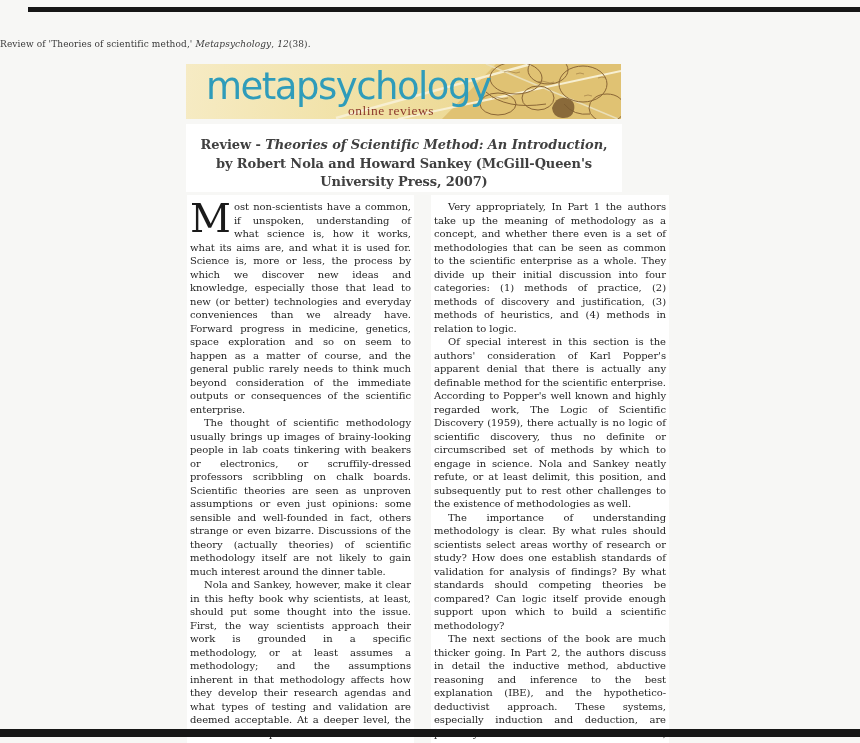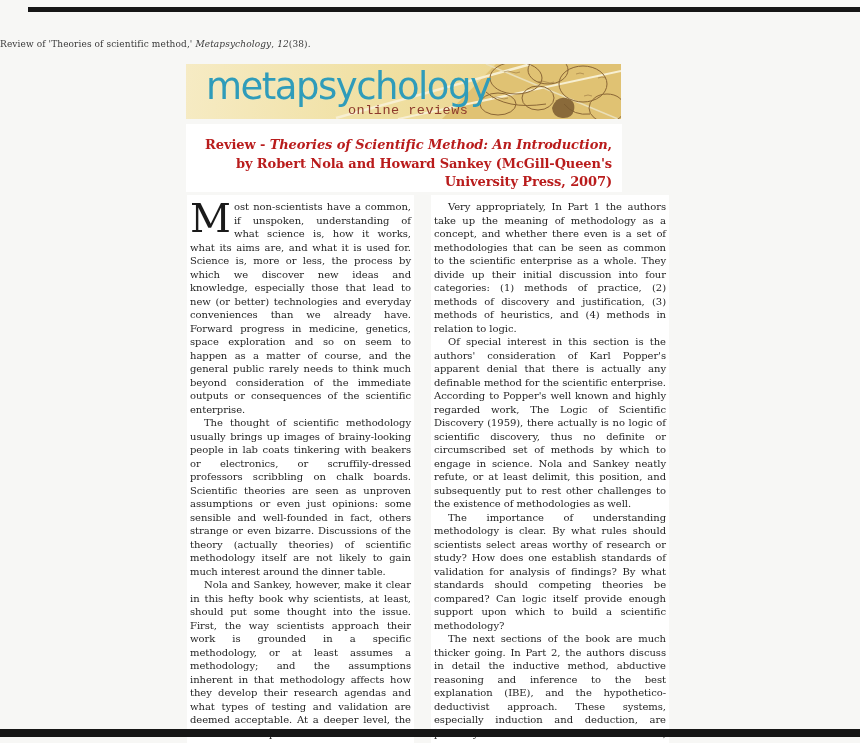--- a/index.html
+++ b/index.html
@@ -32,34 +32,34 @@
   }
   .banner-art { position:absolute; left:0; top:0; }
   .banner-logo {
     position:absolute; left:20px; top:1px;
     font-family:"DejaVu Sans", sans-serif;
     font-size:37px; letter-spacing:-1.5px;
     color:#2f9cba;
   }
   .banner-tagline {
     position:absolute; left:162px; top:39px;
-    font-family:Liberation Mono, monospace;
+    font-family:Liberation Serif, serif;
     font-size:13.5px; letter-spacing:0.5px;
     color:#8d3a2c;
   }
 
   .title-panel {
     position:absolute; left:186px; top:124px; width:436px; height:68px;
     background:#ffffff; box-sizing:border-box;
     padding:12px 10px 0 10px;
   }
   .review-title {
-    text-align:right;
+    text-align:center;
     font-weight:bold; font-size:13px; line-height:18.5px;
-    color:#b91c1c; letter-spacing:-0.1px;
+    color:#404040; letter-spacing:-0.1px;
   }
   .review-title .book { font-style:italic; }
 
   .column {
     position:absolute; top:195px;
     background:#ffffff; box-sizing:border-box;
     padding:5px 3px 14px 3px;
     font-size:10px; line-height:13.5px;
     letter-spacing:-0.05px;
     text-align:justify; color:#1f1f1f;

